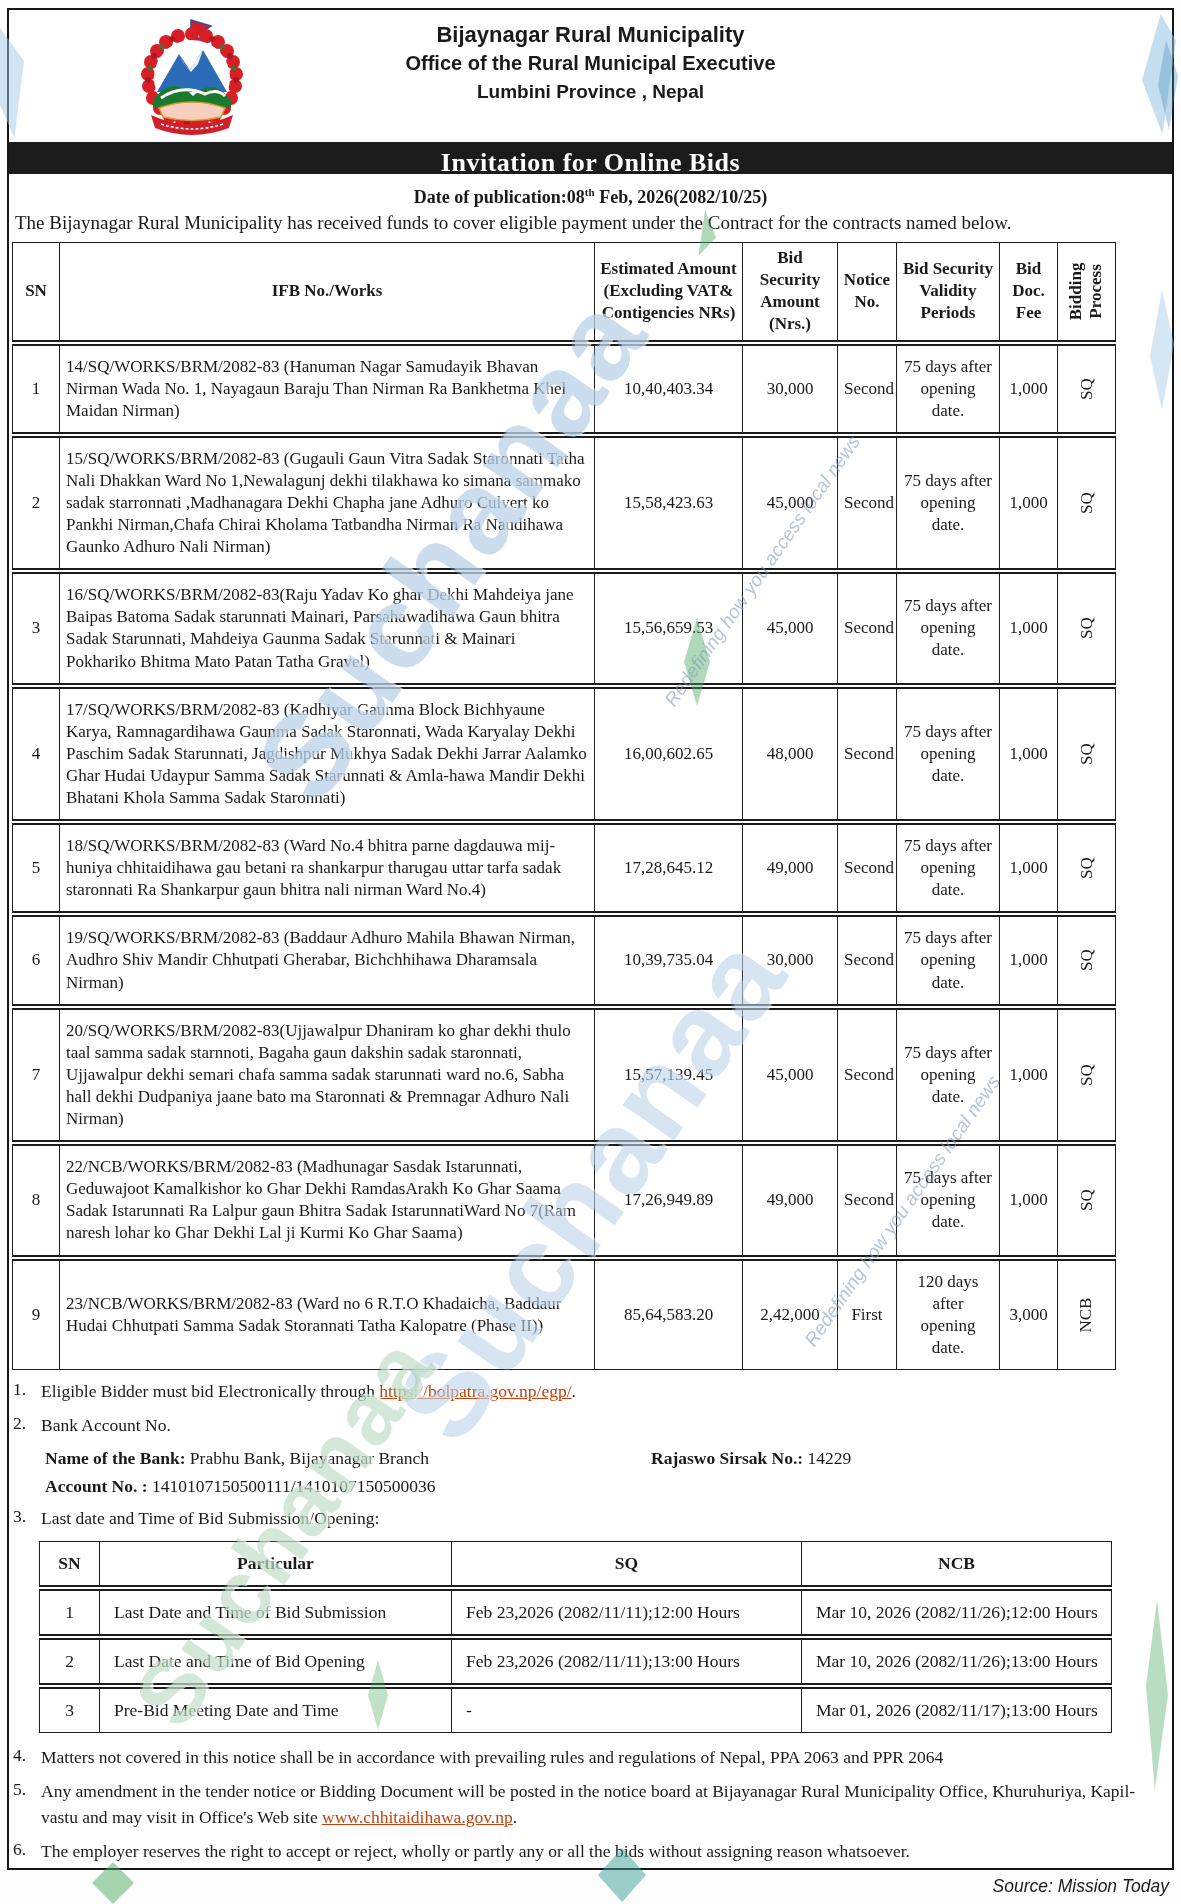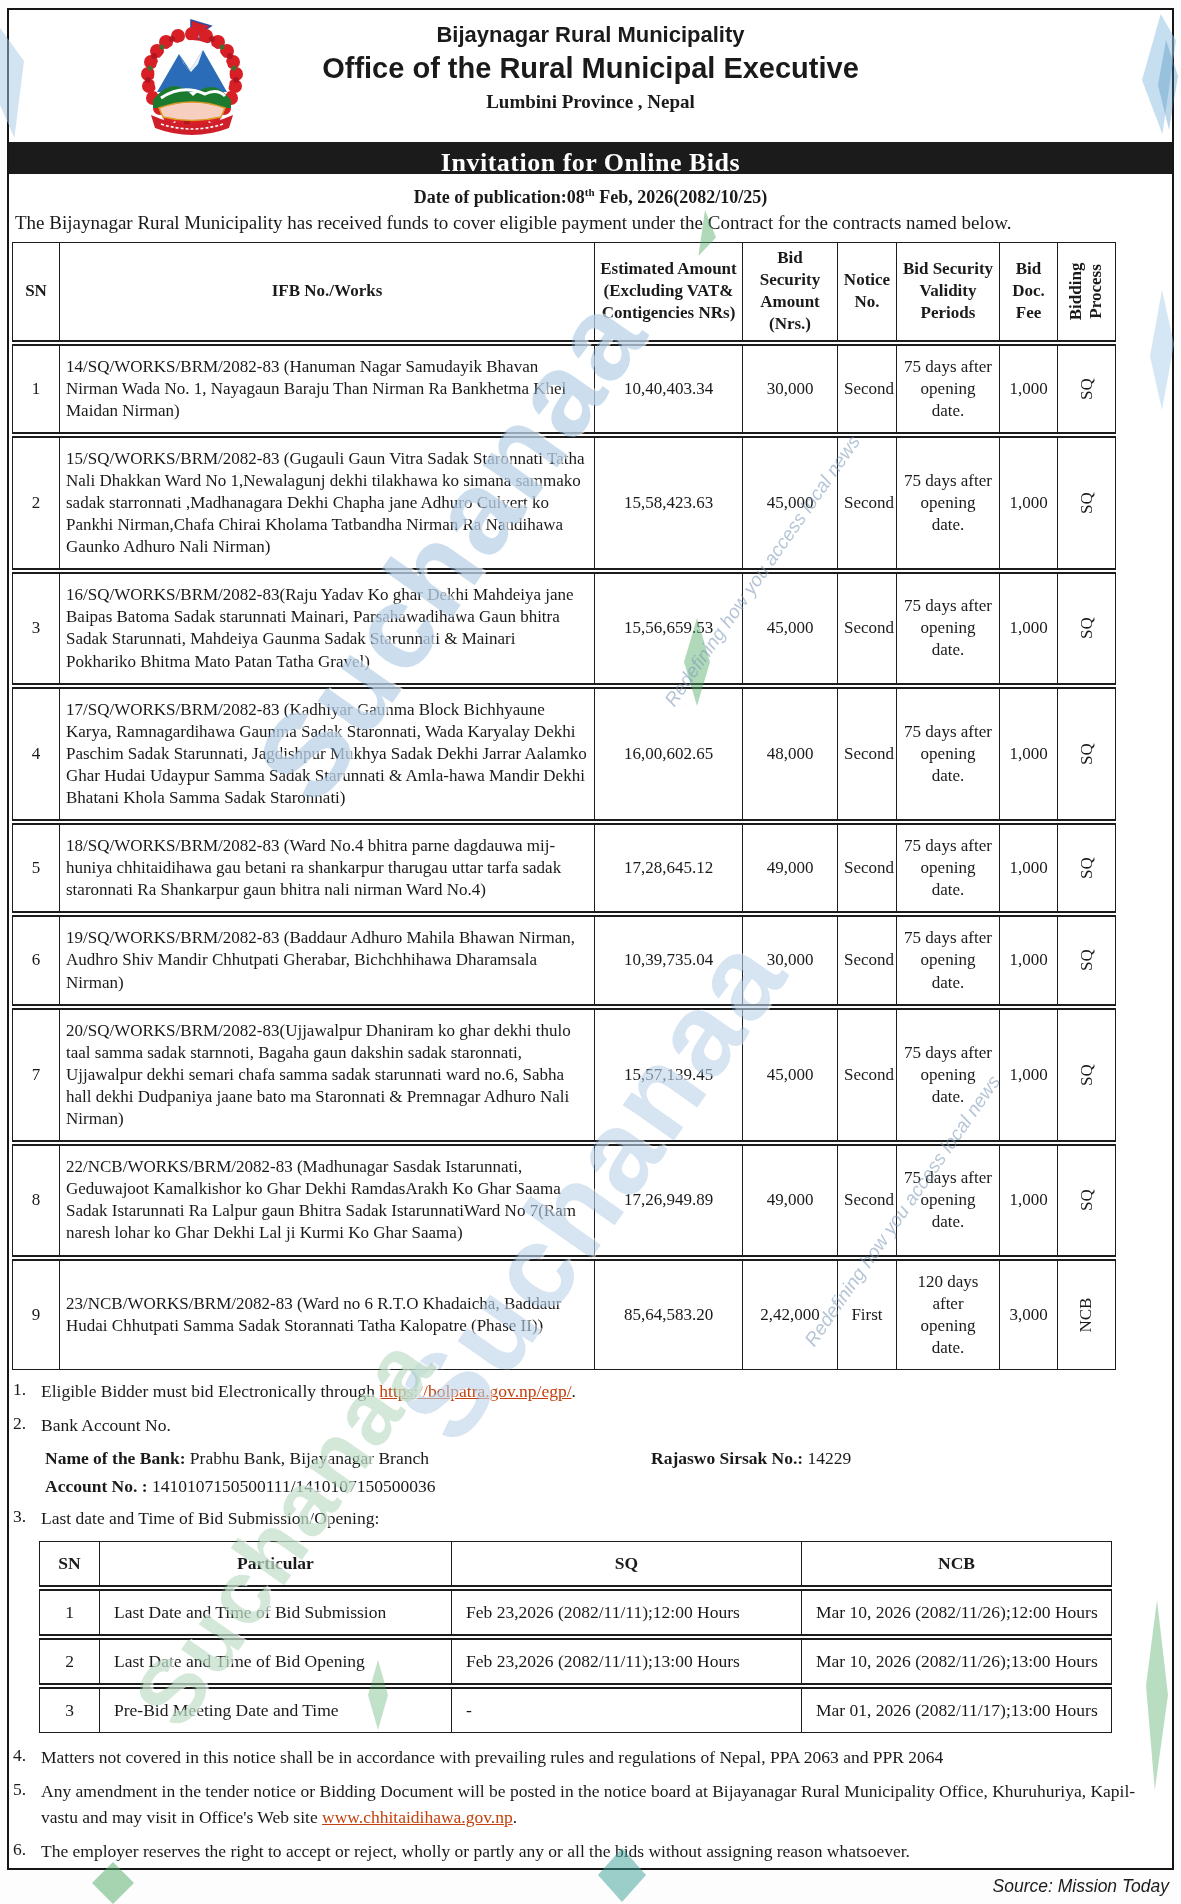--- a/index.html
+++ b/index.html
@@ -9,23 +9,23 @@
   }
   .page{
     position:absolute;left:7px;top:8px;width:1167px;height:1862px;
     border:2.5px solid #161616;box-sizing:border-box;overflow:hidden;background:#fff;
   }
   
   .hdr{position:relative;height:132px;}
   .emblem{position:absolute;left:126px;top:8px;width:114px;height:122px;}
   .hdr-text{padding-top:10px;text-align:center;font-family:"Liberation Sans",sans-serif;font-weight:700;}
   .hdr-muni{font-size:22px;margin:2px 0 4px;}
-  .hdr-office{font-size:29px;margin:2px 0 6px;}
+  .hdr-office{font-size:20px;margin:2px 0 6px;}
   .hdr-addr{font-size:19px;margin:2px 0 6px;}
-  .hdr-prov{font-size:19px;margin:2px 0 0;font-family:Liberation Serif, serif;}
+  .hdr-prov{font-size:19px;margin:2px 0 0;}
   
   .band{height:32px;background:#1b1b1b;color:#fff;text-align:center;
         font-weight:700;font-size:26px;line-height:42px;letter-spacing:.5px;}
   .pubdate{text-align:center;font-weight:700;font-size:18px;margin:12px 0 4px;}
   .pubdate sup{font-size:11px;}
   .intro{font-size:19px;margin:4px 6px 8px 6px;}
   
   table.main{border-collapse:collapse;margin-left:3px;width:1103px;table-layout:fixed;}
   table.main th,table.main td{border:1.6px solid #1c1c1c;font-size:17px;vertical-align:middle;box-sizing:border-box;}
   table.main thead th{font-weight:700;height:100px;text-align:center;line-height:1.3;

